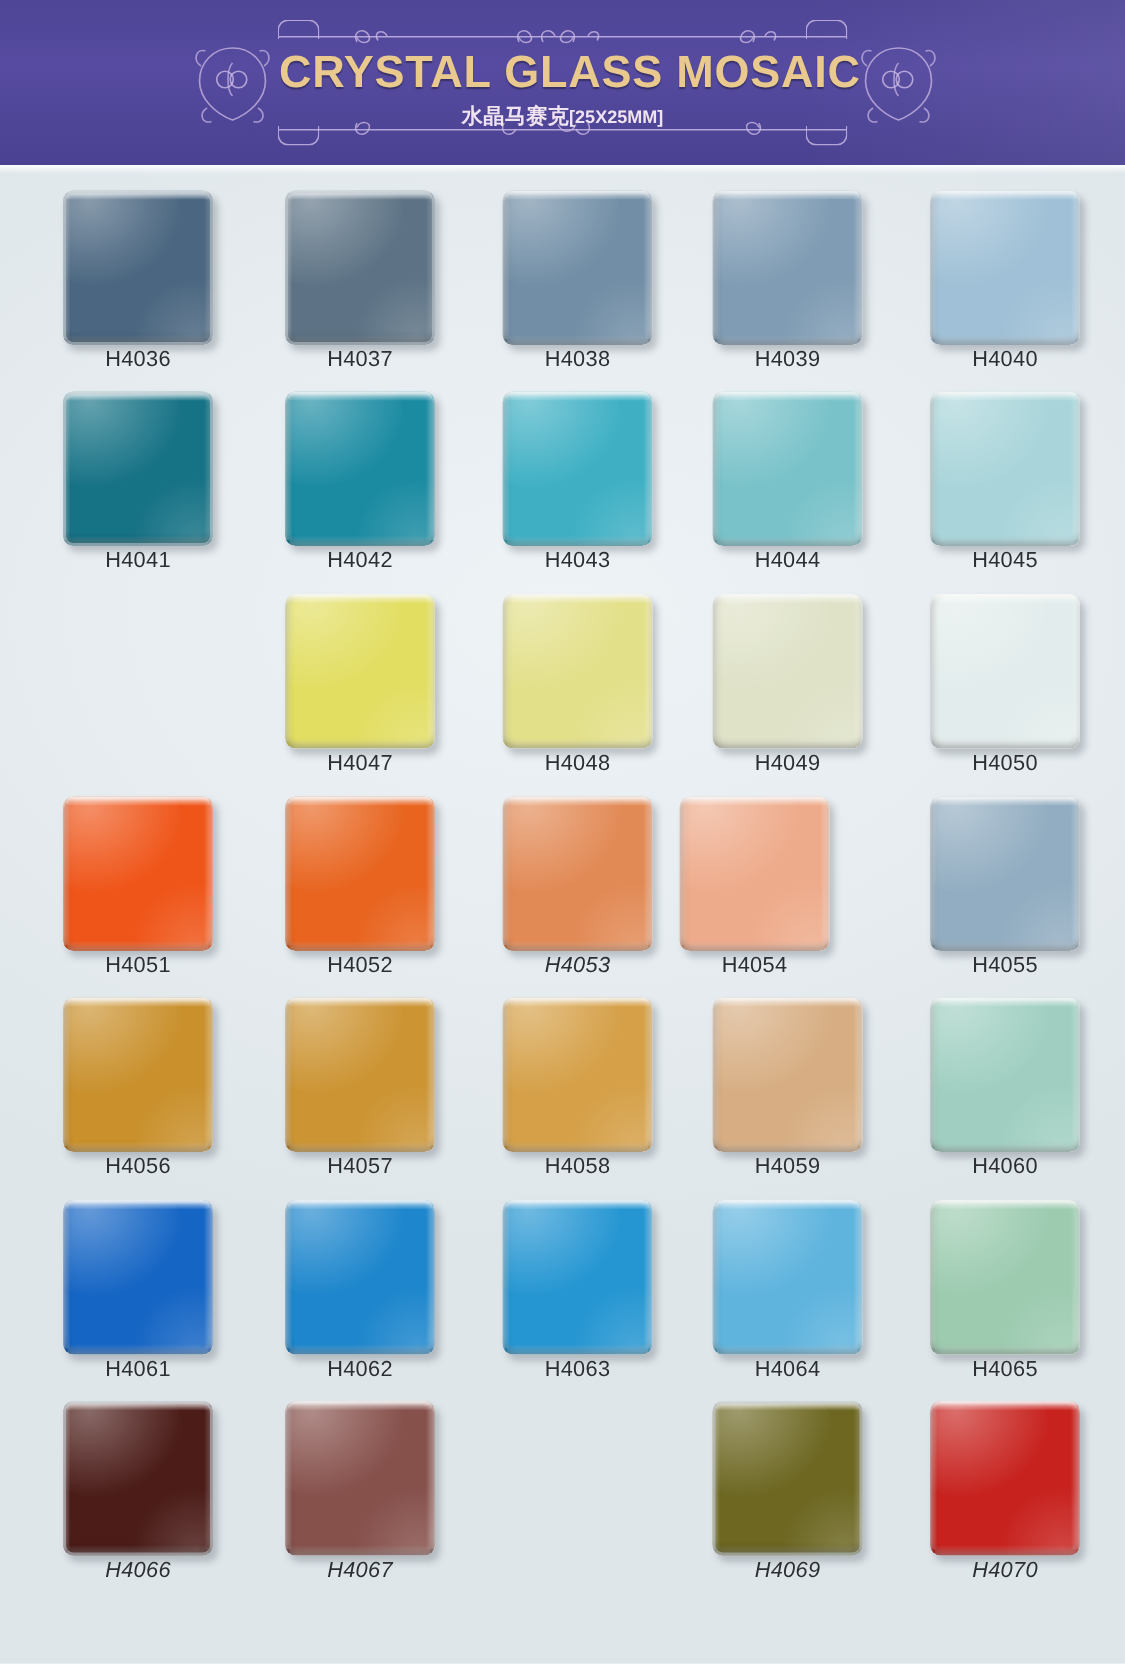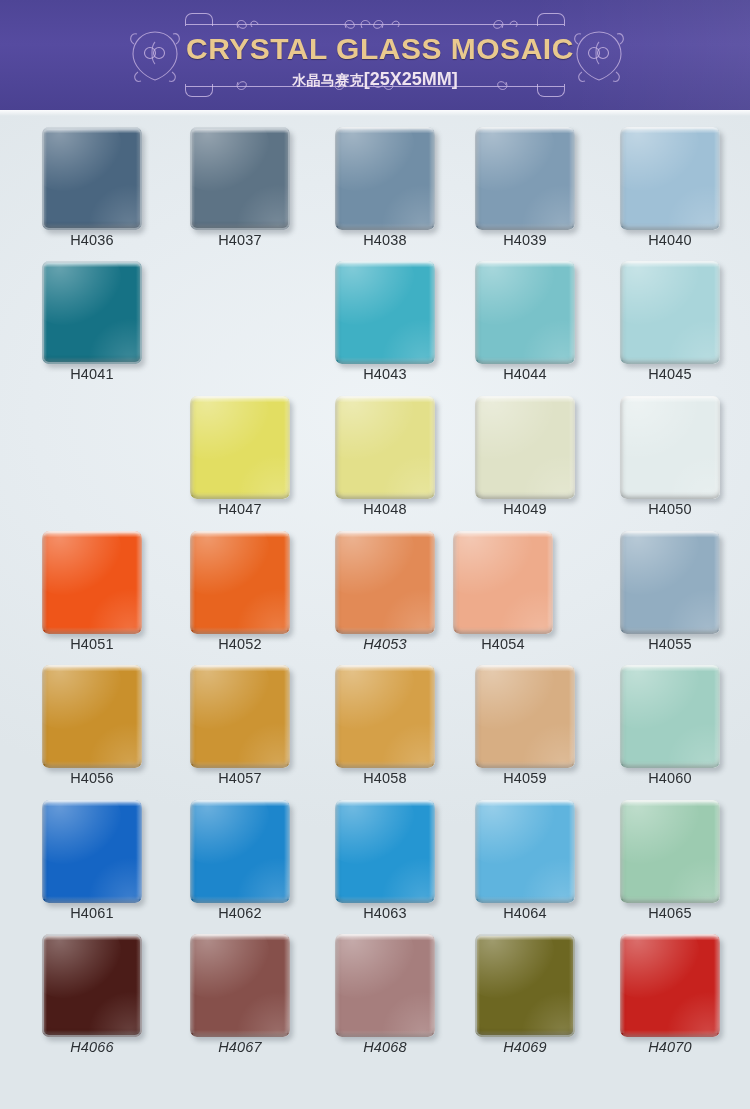--- a/index.html
+++ b/index.html
@@ -55,21 +55,21 @@
     font-family:"Liberation Sans", sans-serif;
     text-shadow:0 1px 1px rgba(0,0,0,.35);
     white-space:nowrap;
   }
   #subtitle{
     position:absolute;left:0;top:55px;width:378px;
     text-align:center;
     font-size:14px;color:#efe3ef;font-weight:bold;
     letter-spacing:.3px;white-space:nowrap;
   }
-  #subtitle .spec{font-size:18px;letter-spacing:0;text-align:right;}
+  #subtitle .spec{font-size:12px;letter-spacing:0;text-align:right;}
 
   .side-orn{
     position:absolute;top:26px;width:54px;height:58px;
   }
   .side-orn.left{left:128px;}
   .side-orn.right{left:572px;}
 
   
   #board{
     position:absolute;left:0;top:110px;width:750px;height:999px;
@@ -294,20 +294,33 @@
           <div class="gloss"></div>
           <div class="gloss2"></div>
           <div class="edge-top"></div>
           <div class="edge-left"></div>
           <div class="edge-right"></div>
           <div class="edge-bot"></div>
           <div class="rim"></div>
         </div>
         <div class="label">H4041</div>
       </div>
+      <div class="cell" style="left: 165px;">
+        <div class="tile" title="teal">
+          <div class="face" style="background: rgb(27, 139, 162);"></div>
+          <div class="gloss"></div>
+          <div class="gloss2"></div>
+          <div class="edge-top"></div>
+          <div class="edge-left"></div>
+          <div class="edge-right"></div>
+          <div class="edge-bot"></div>
+          <div class="rim"></div>
+        </div>
+        <div class="label">H4042</div>
+      </div>
       <div class="cell" style="left: 310px;">
         <div class="tile" title="turquoise">
           <div class="face" style="background: rgb(63, 176, 196);"></div>
           <div class="gloss"></div>
           <div class="gloss2"></div>
           <div class="edge-top"></div>
           <div class="edge-left"></div>
           <div class="edge-right"></div>
           <div class="edge-bot"></div>
           <div class="rim"></div>
@@ -616,33 +629,20 @@
           <div class="gloss"></div>
           <div class="gloss2"></div>
           <div class="edge-top"></div>
           <div class="edge-left"></div>
           <div class="edge-right"></div>
           <div class="edge-bot"></div>
           <div class="rim"></div>
         </div>
         <div class="label">H4067</div>
       </div>
-      <div class="cell" style="left: 310px;">
-        <div class="tile" title="dusty rose">
-          <div class="face" style="background: rgb(166, 126, 125);"></div>
-          <div class="gloss"></div>
-          <div class="gloss2"></div>
-          <div class="edge-top"></div>
-          <div class="edge-left"></div>
-          <div class="edge-right"></div>
-          <div class="edge-bot"></div>
-          <div class="rim"></div>
-        </div>
-        <div class="label">H4068</div>
-      </div>
       <div class="cell" style="left: 450px;">
         <div class="tile framed" title="olive">
           <div class="face" style="background: rgb(109, 103, 34);"></div>
           <div class="gloss"></div>
           <div class="gloss2"></div>
           <div class="edge-top"></div>
           <div class="edge-left"></div>
           <div class="edge-right"></div>
           <div class="edge-bot"></div>
           <div class="rim"></div>

